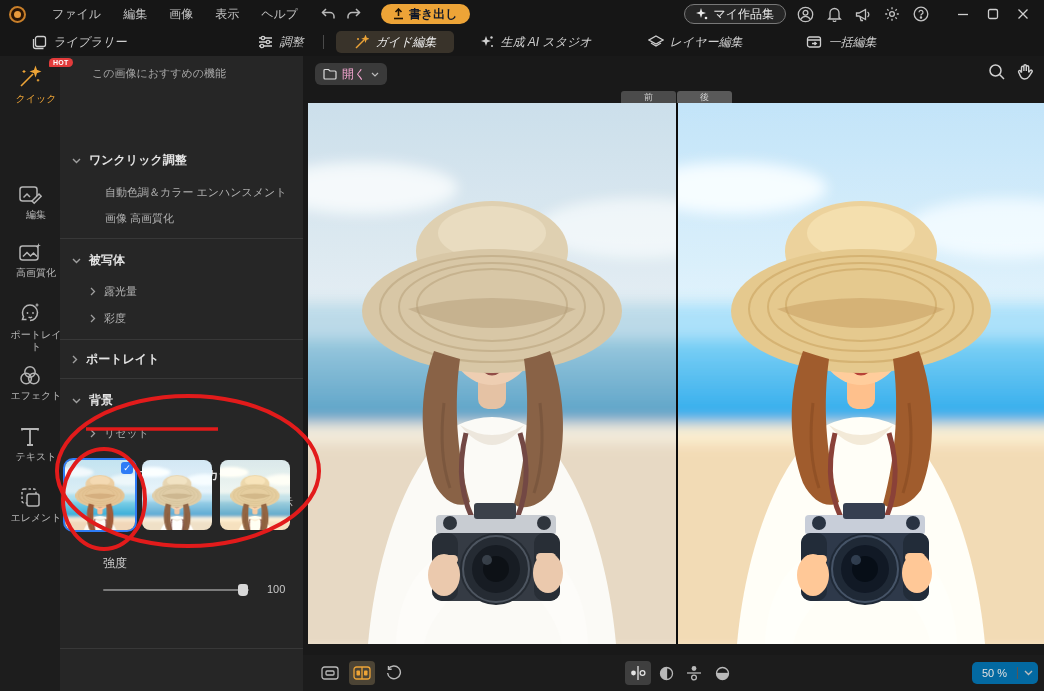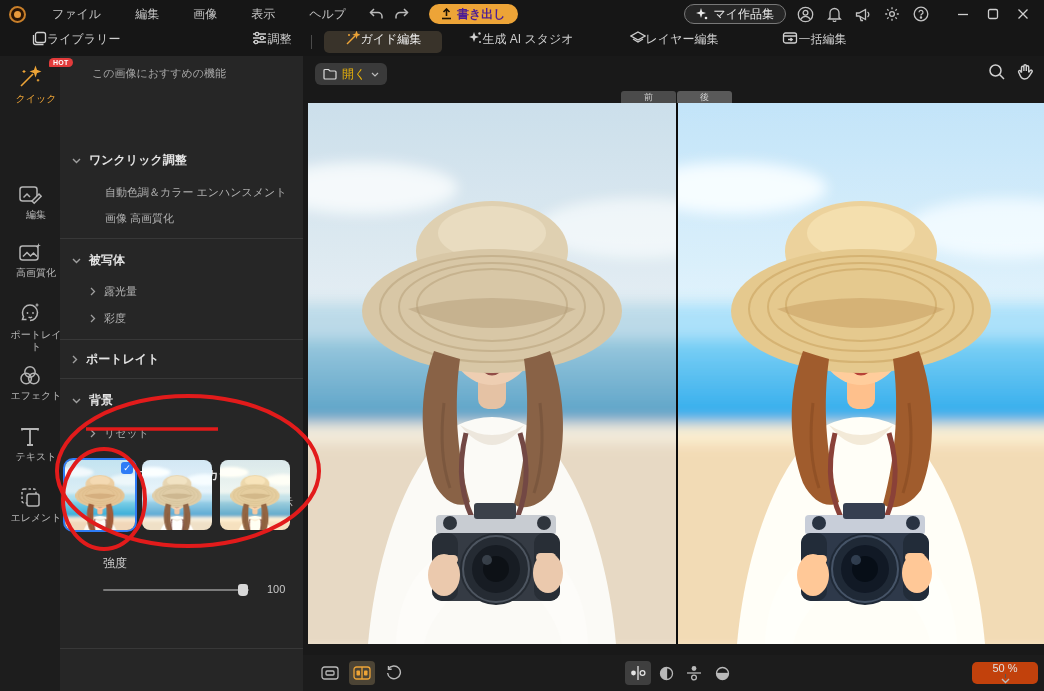--- a/index.html
+++ b/index.html
@@ -5,33 +5,33 @@
   * { margin:0; padding:0; box-sizing:border-box; }
   html,body { width:1044px; height:691px; overflow:hidden; }
   body { position:relative; background:#141414; font-family:"Liberation Sans","DejaVu Sans",sans-serif; color:#c9c9c9; -webkit-font-smoothing:antialiased; }
   .ic { display:inline-flex; align-items:center; justify-content:center; flex:0 0 auto; }
   svg { display:block; }
 
   
   .titlebar { position:absolute; left:0; top:0; width:100%; height:28px; background:#161616; display:flex; align-items:center; z-index:30; }
   .logo { width:17px; height:17px; border-radius:50%; background:#2a1505; border:2px solid #c87f2a; margin-left:9px; position:relative; }
   .logo::after { content:""; position:absolute; left:3px; top:3px; width:7px; height:7px; border-radius:50%; background:#e89a3c; }
-  .menus { display:flex; margin-left:17px; gap:16px;align-items:center; }
+  .menus { display:flex; margin-left:17px; gap:4px;align-items:center; }
   .menu-item { font-size:12px; color:#c4c4c4; padding:3px 9px; cursor:default; }
   .histbtns { display:flex; gap:10px; margin-left:14px; color:#b9b9b9; }
-  .export-btn { margin-left:20px; height:20px; background:#eda437; border-radius:10px; display:flex; align-items:center; gap:5px; padding:0 12px; color:#4c1d95; font-size:12px; font-weight:bold; }
+  .export-btn { margin-left:20px; height:20px; background:#eda437; border-radius:10px; display:flex; align-items:center; gap:5px; padding:0 12px; color:#0f172a; font-size:12px; font-weight:bold; }
   .tb-right { margin-left:auto; display:flex; align-items:center; gap:9px; padding-right:8px; }
   .myworks { height:20px; border:1px solid #787878; border-radius:10px; background:#262626; display:flex; align-items:center; gap:5px; padding:0 11px; color:#e8e8e8; font-size:12px; }
   .tb-icon { color:#c2c2c2; width:20px; height:20px; }
   .winctl { display:flex; gap:4px; margin-left:10px; }
   .winctl .tb-icon { width:26px; }
 
   
   .modebar { position:absolute; left:0; top:28px; width:100%; height:28px; background:#161616; display:flex; align-items:center; font-size:12px; color:#cfcfcf; z-index:29; }
-  .mode-item { display:flex; align-items:flex-start; height:22px; padding:0 8px; border-radius:5px; }
+  .mode-item { display:flex; align-items:center; gap:6px; height:22px; padding:0 8px; border-radius:5px;font-style:italic; }
   .mode-sep { width:1px; height:14px; background:#4a4a4a; margin:0 12px; }
   .mode-item.active { background:#39332a; color:#eee; }
 
   
   .rail { position:absolute; left:0; top:56px; width:60px; bottom:0; background:#1d1d1d; z-index:5; }
   .rail-item { position:absolute; left:0; width:60px; display:flex; flex-direction:column; align-items:center; gap:3px; color:#b5b5b5; }
   .rail-item .lbl { font-size:10px; line-height:12px; text-align:center; width:56px;margin-left:12px; }
   .rail-item.active { color:#eda437; }
   .hot { position:absolute; top:-6px; left:32px; background:#e23b3b; color:#fff; font-size:7px; font-weight:bold; padding:1px 4px; border-radius:6px 6px 6px 1px; letter-spacing:.3px; }
 
@@ -49,40 +49,40 @@
   .thumb .scene-wrap { width:100%; height:100%; }
   .check-badge { position:absolute; right:2px; top:2px; width:12px; height:12px; border-radius:3px; background:#2e7cf6; color:#fff; font-size:9px; line-height:12px; text-align:center; z-index:3; }
   .slider-track { position:absolute; height:2px; background:#7b7b7b; border-radius:1px; }
   .slider-handle { position:absolute; width:10px; height:12px; background:#d8d8d8; border-radius:3px 3px 4px 4px; top:-5px; }
   .slider-val { font-size:11px; color:#c9c9c9; }
   .reset-btn { position:absolute; display:flex; align-items:center; justify-content:center; background:#3d3d3d; border-radius:5px; color:#dcdcdc; font-size:12px; }
 
   
   .canvas { position:absolute; left:303px; top:56px; right:0; bottom:0; background:#191919; }
   .canvas-toolbar { position:absolute; left:0; top:0; width:100%; height:35px; display:flex; align-items:center; }
-  .open-btn { position:absolute; left:12px; top:7px; height:22px; background:#3a3a3a; border-radius:6px; display:flex; align-items:center; gap:5px; padding:0 8px; color:#eab308; font-size:12px; }
+  .open-btn { position:absolute; left:12px; top:7px; height:22px; background:#3a3a3a; border-radius:6px; display:flex; align-items:center; gap:5px; padding:0 8px; color:#f9a8d4; font-size:12px; }
   .filename { position:absolute; left:0; right:0; top:10px; text-align:center; font-size:11px; color:#b4b4b4; }
   .cv-icons { position:absolute; right:10px; top:7px; display:flex; gap:10px; color:#d0d0d0; }
   .tab { position:absolute; top:35px; height:13px; font-size:9px; color:#cfcfcf; text-align:center; line-height:13px; border-radius:3px 3px 0 0; }
   .tab-before { left:318px; width:55px; background:#4b4b4b; }
   .tab-after { left:374px; width:55px; background:#595959; }
   .photo { position:absolute; top:47px; width:368px; height:541px; overflow:hidden; background:#cfe3ee; }
   .photo-before { left:5px; filter:saturate(.78) brightness(1.0); }
   .photo-after { left:373px; filter:saturate(1.32) contrast(1.03); border-left:2px solid #101010; }
   .scene-wrap { width:100%; height:100%; }
   .t1 { filter:saturate(1.2) hue-rotate(-6deg); } .t2 { filter:saturate(.85) brightness(1.03); } .t3 { filter:saturate(1.05) sepia(.18); }
 
   
   .bottombar { position:absolute; left:0; bottom:0; width:100%; height:36px; background:#1c1c1c; }
   .bb-left { position:absolute; left:14px; top:6px; display:flex; gap:6px; align-items:center; }
   .bb-btn { width:26px; height:24px; display:flex; align-items:center; justify-content:center; color:#b9b9b9; border-radius:4px; }
   .bb-btn.sel-orange { background:#4c4435; color:#eda437; }
   .bb-center { position:absolute; left:322px; top:6px; display:flex; gap:2px; align-items:center; }
   .bb-btn.sel-gray { background:#3f3f3f; color:#e4e4e4; }
-  .zoom-box { position:absolute; right:6px; top:7px; width:66px; height:22px; background:#c2410c; border-radius:5px; display:flex; align-items:center; color:#e0e0e0; font-size:11px;flex-direction:column; }
+  .zoom-box { position:absolute; right:6px; top:7px; width:66px; height:22px; background:#0369a1; border-radius:5px; display:flex; align-items:center; color:#e0e0e0; font-size:11px; }
   .zoom-box .zv { flex:1; text-align:center; }
   .zoom-box .zd { width:1px; height:12px; background:#565656; }
   .zoom-box .zc { width:20px; display:flex; justify-content:center; color:#bdbdbd; }
 
   
   .annotation { position:absolute; left:0; top:0; width:1044px; height:691px; pointer-events:none; z-index:50; }
 </style>
 </head>
 <body>
 

